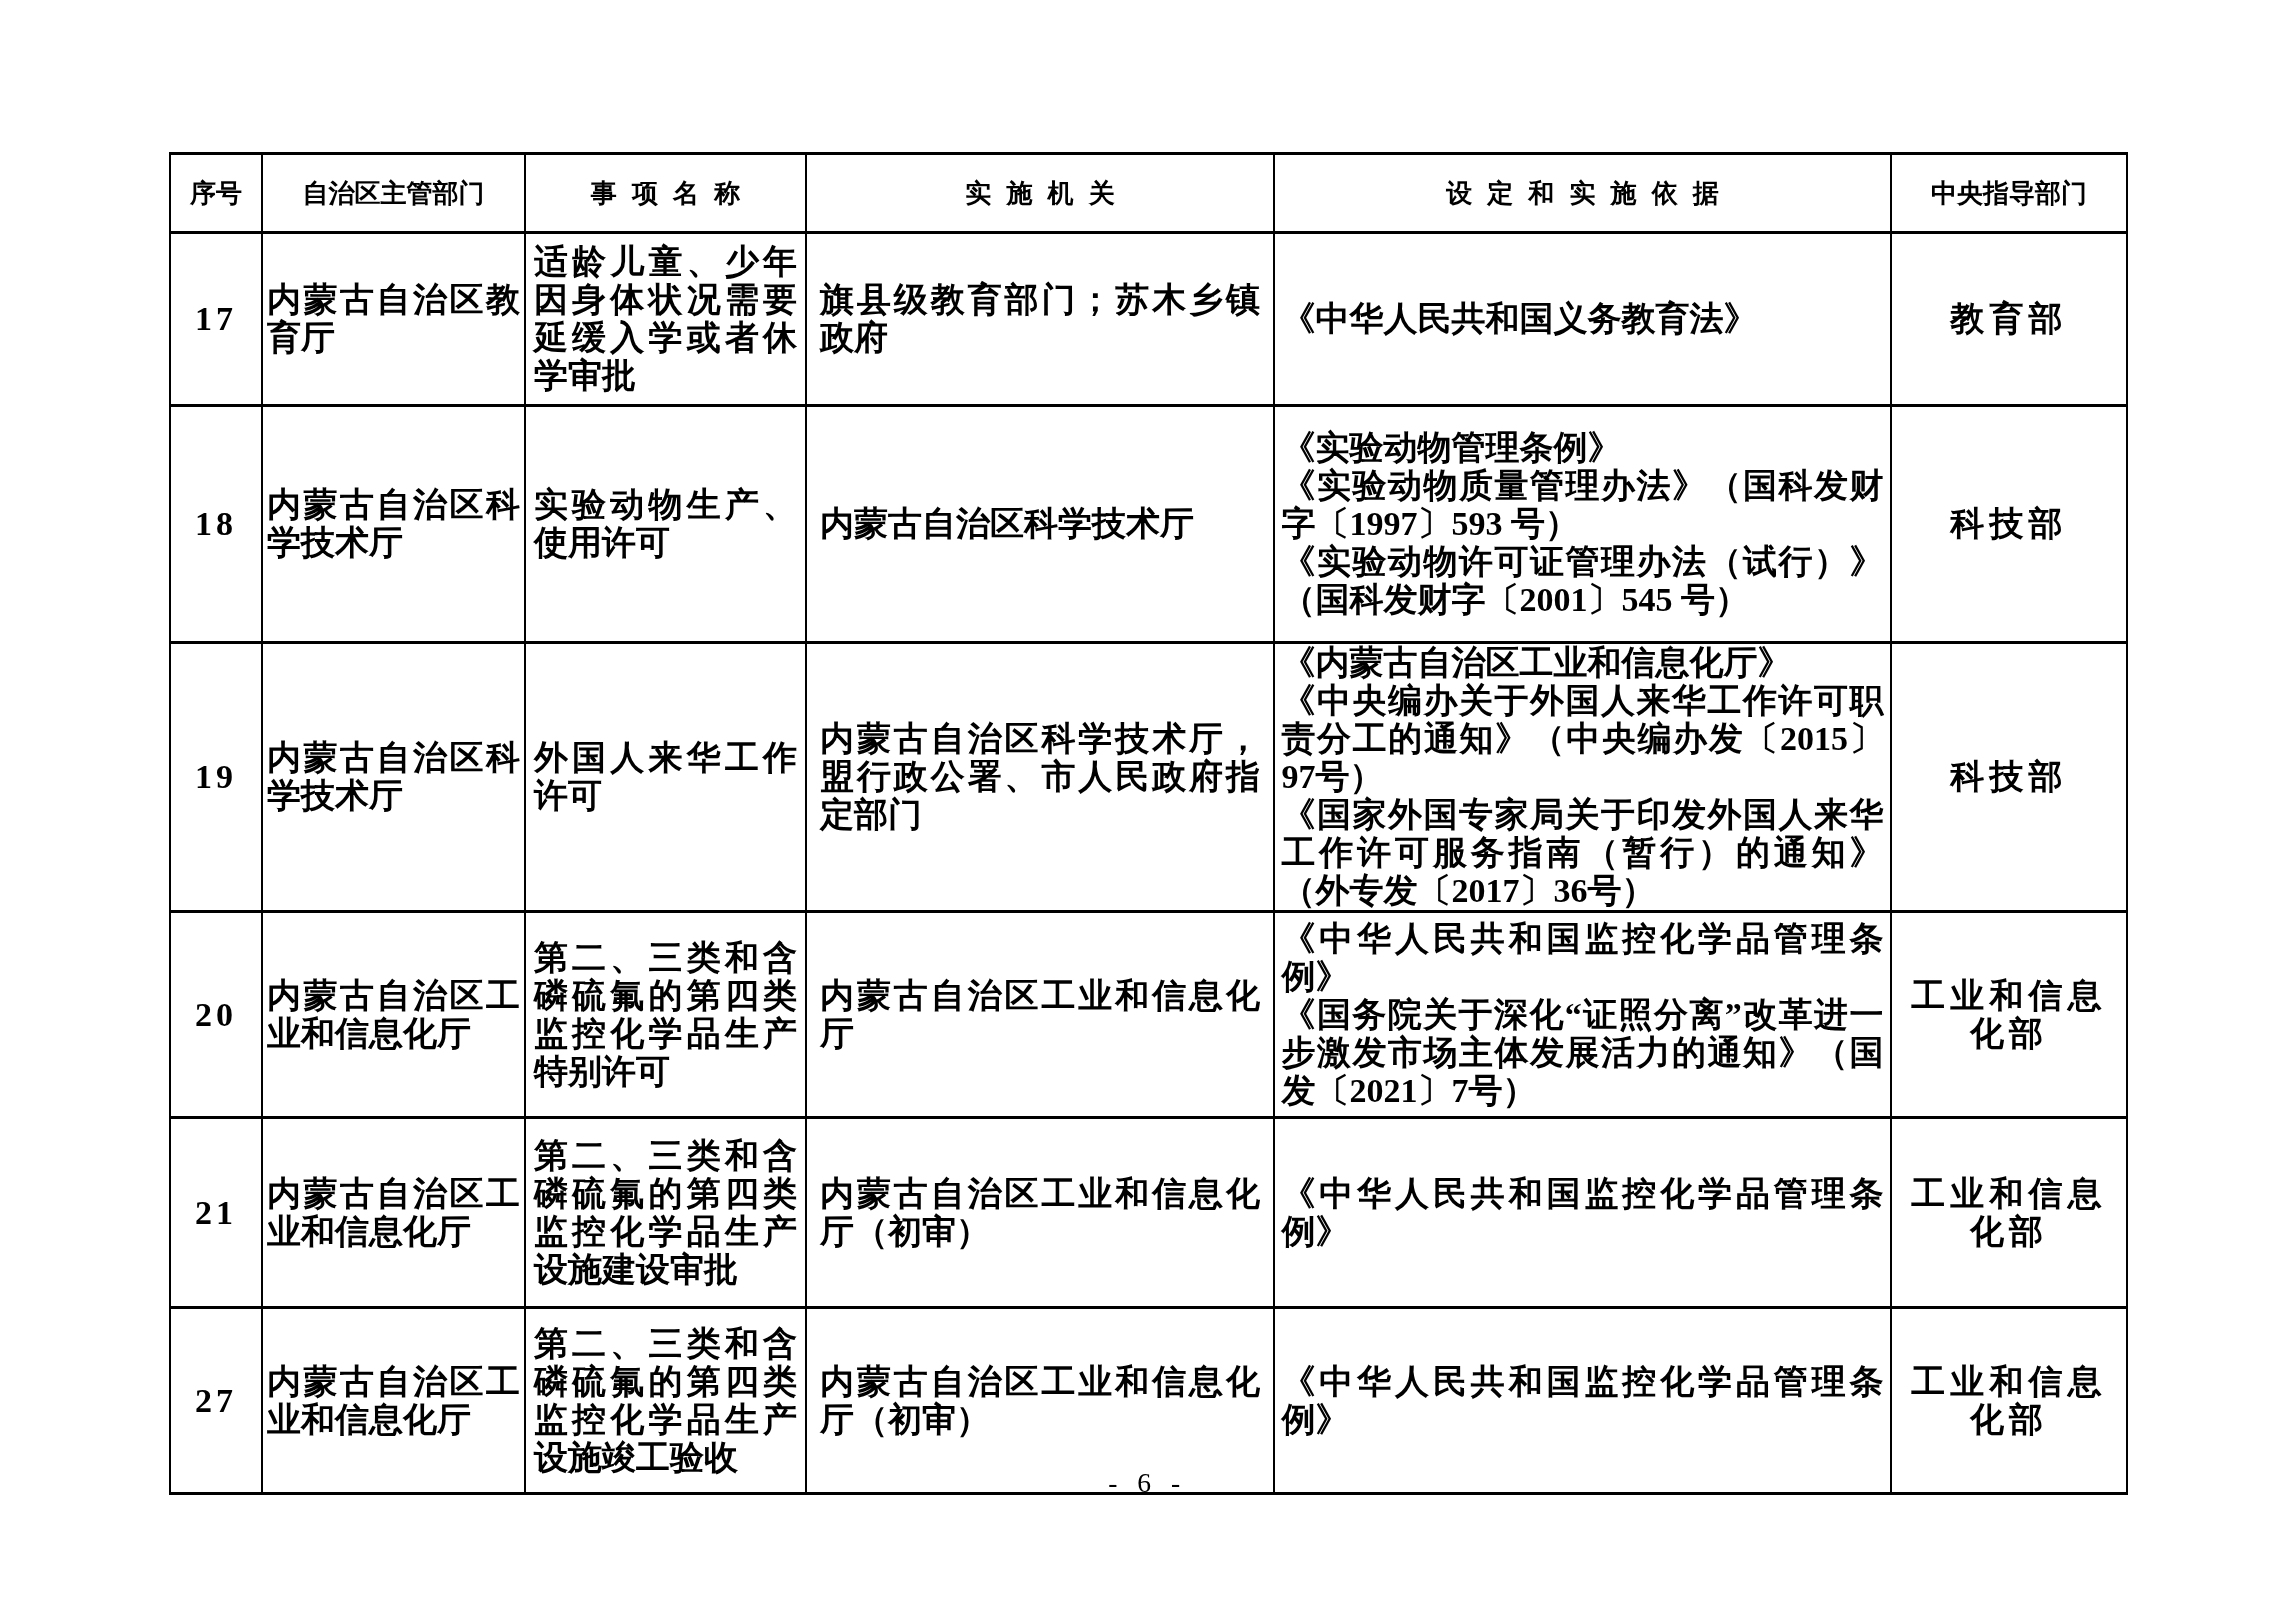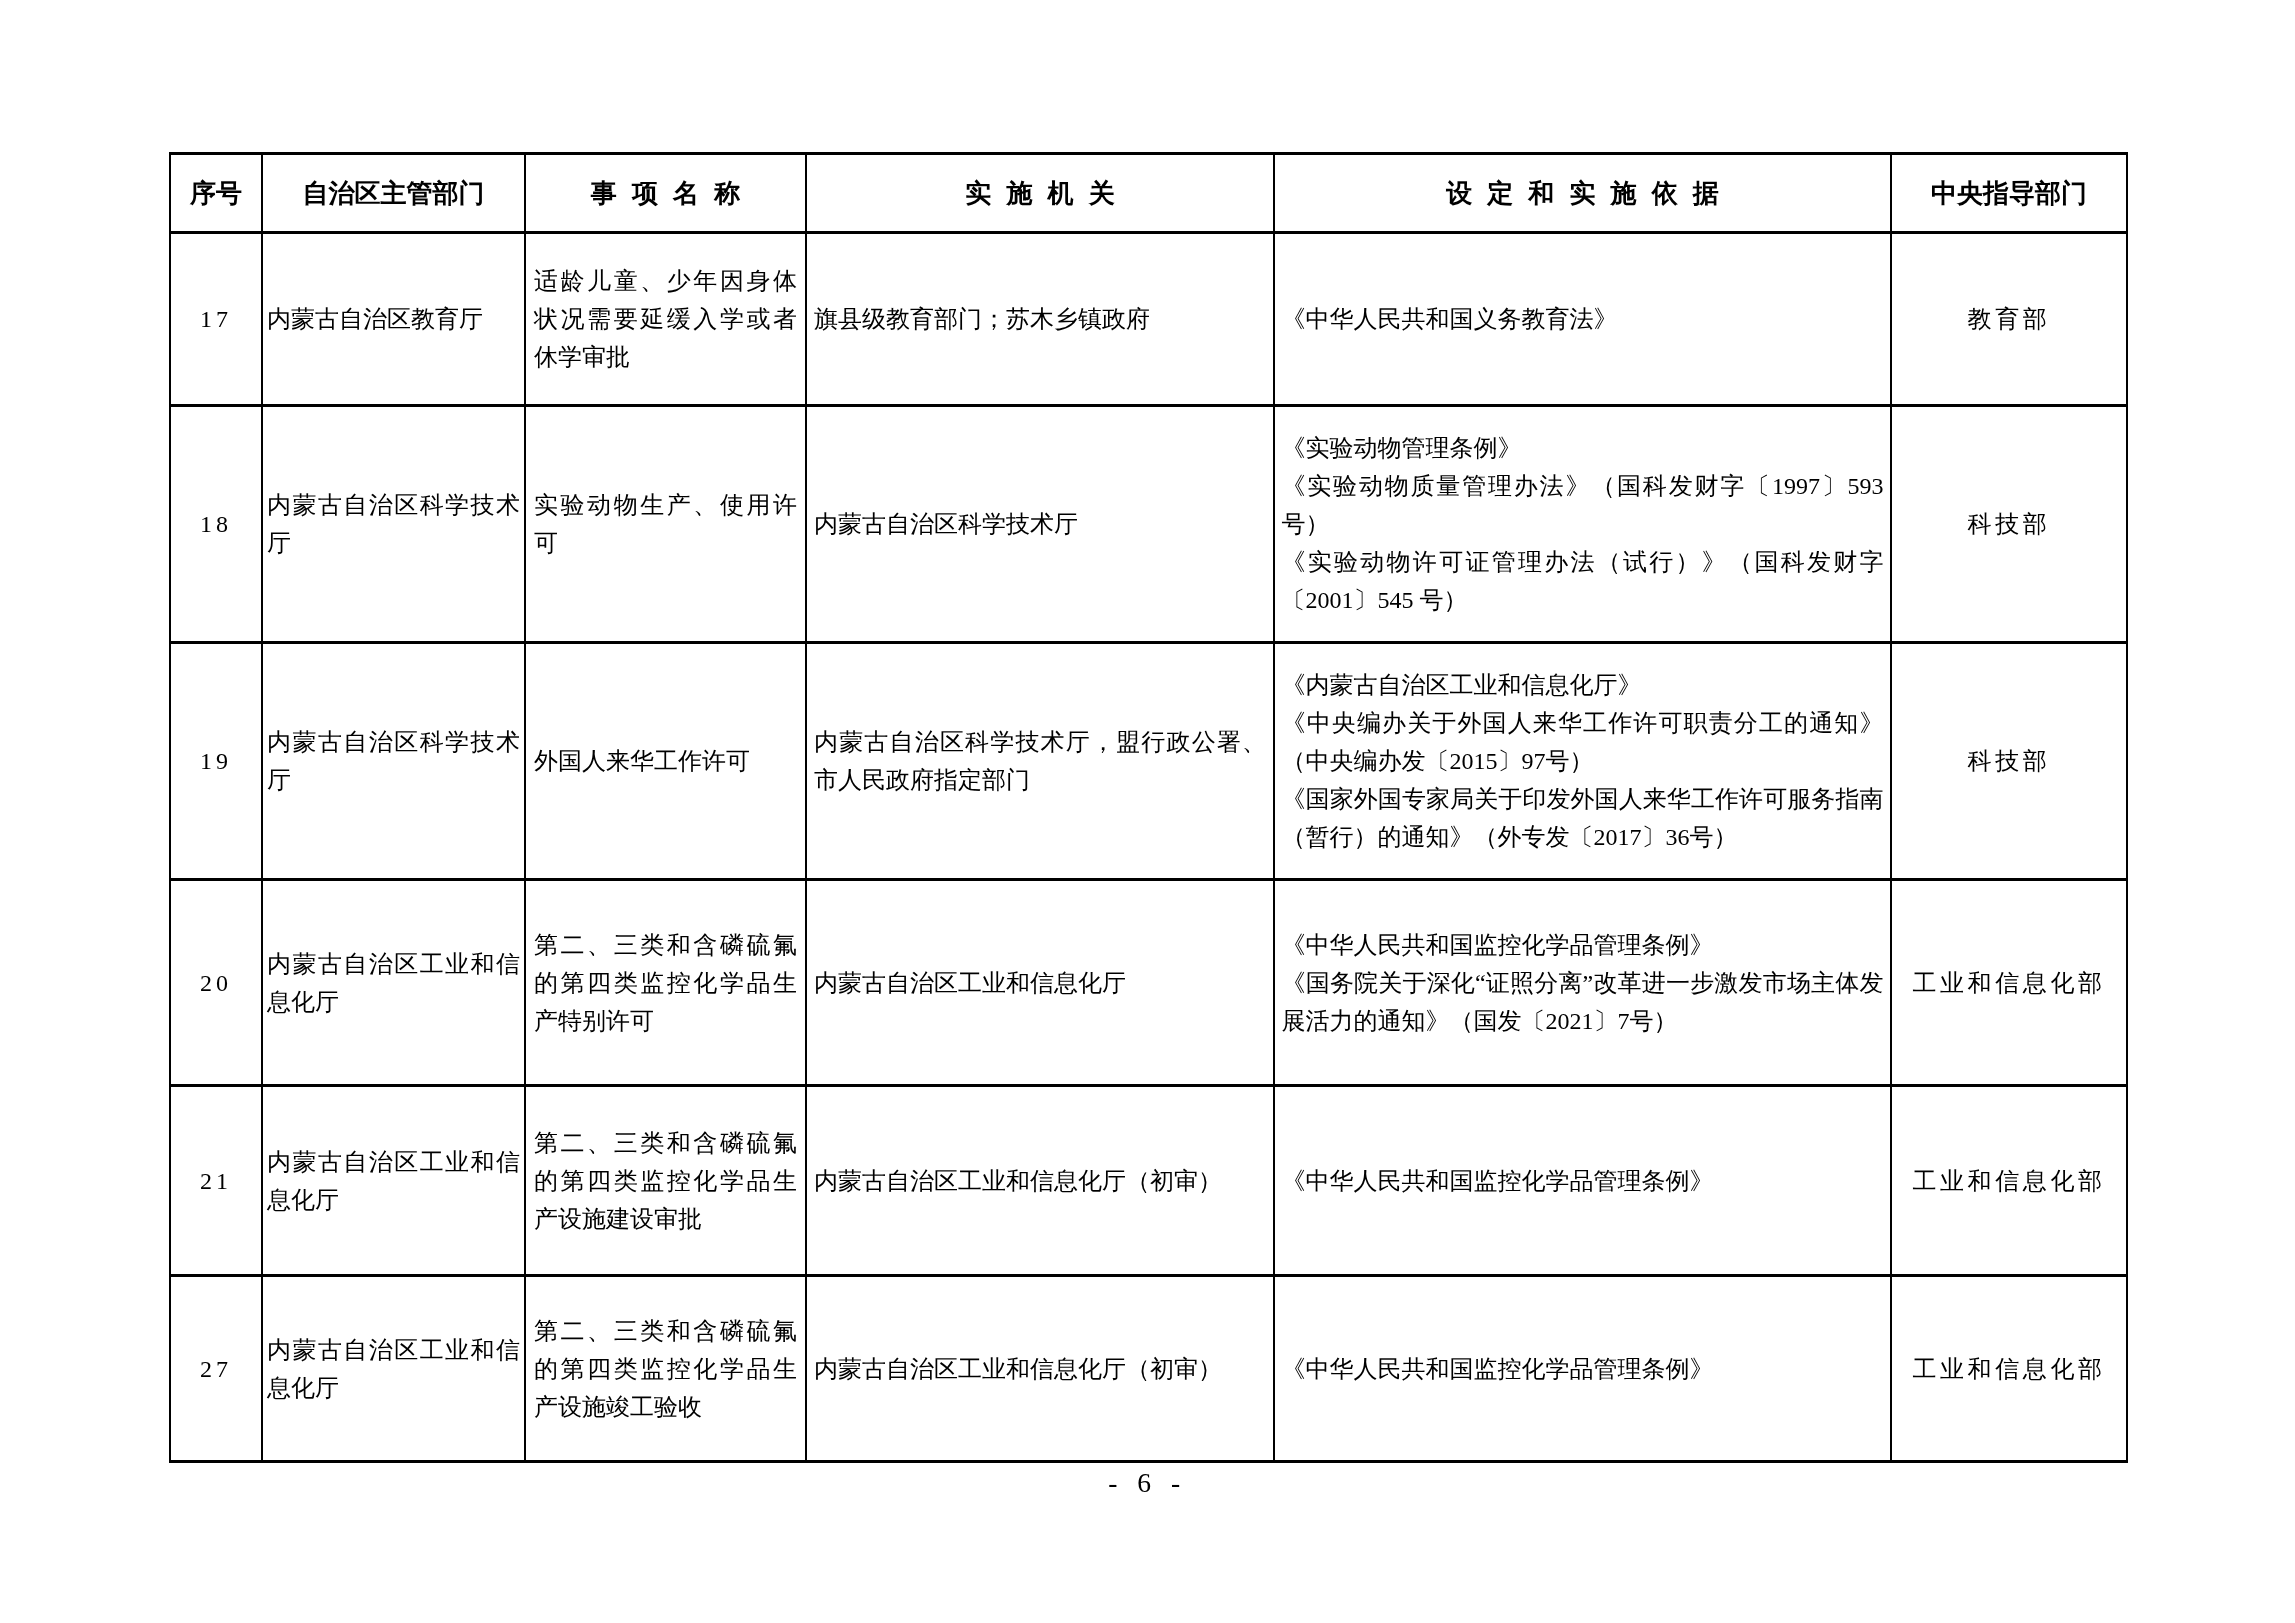--- a/index.html
+++ b/index.html
@@ -41,32 +41,33 @@
 
   .doc-table th {
     font-family: "Liberation Sans", "DejaVu Sans", sans-serif;
     font-weight: 700;
     font-size: 26px;
     text-align: center;
     word-spacing: 7.9px;
     padding: 0 2.6px;
   }
   .doc-table td {
-    font-size: 24px;
+    font-size: 34px;
     line-height: 38px;
+    font-weight: bold;
   }
   td.c-seq {
     text-align: center;
     letter-spacing: 3.9px;
     padding: 0;
     margin-left: 48px;
   }
   td.c-dept  { text-align: justify; padding: 0 4px;  }
   td.c-item  { text-align: justify; padding: 0 7.9px; }
-  td.c-agency{ text-align: justify; padding: 0 7px;  }
+  td.c-agency{ text-align: justify; padding: 0 13px;  }
   td.c-basis { padding: 0 6.5px; }
   td.c-basis .basis-item { text-align: justify; }
   td.c-central {
     text-align: center;
     letter-spacing: 0.15em;
     padding: 1px;
   }
   .page-number {
     position: absolute;
     top: 1467px;

